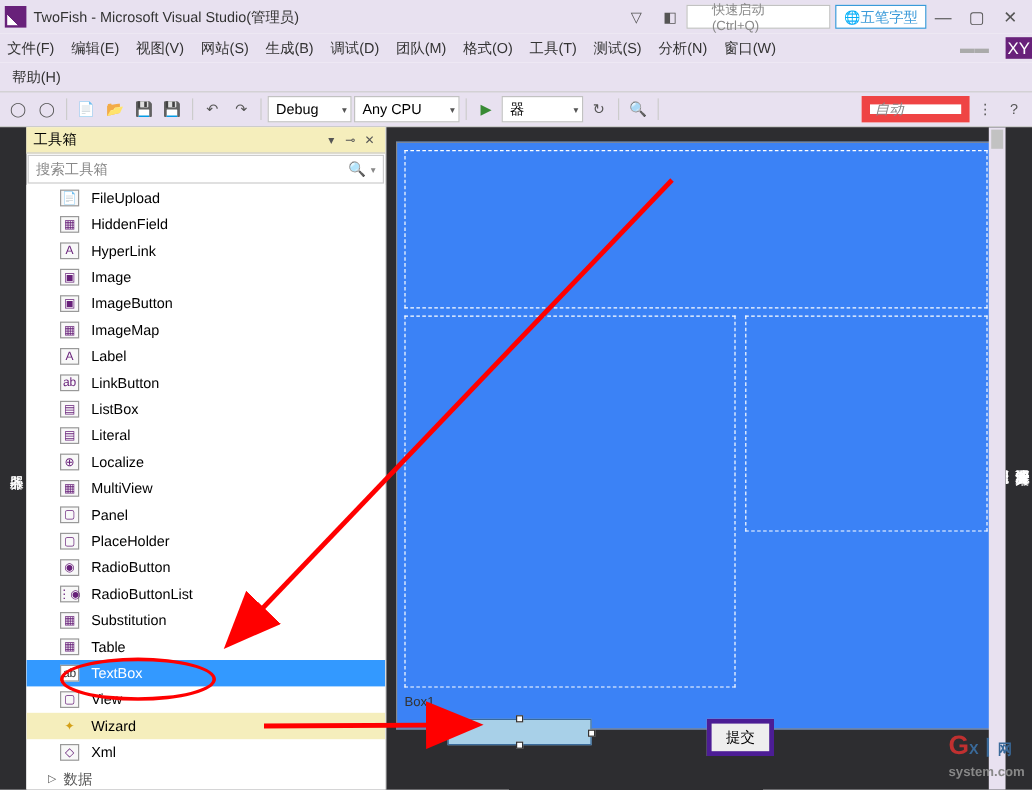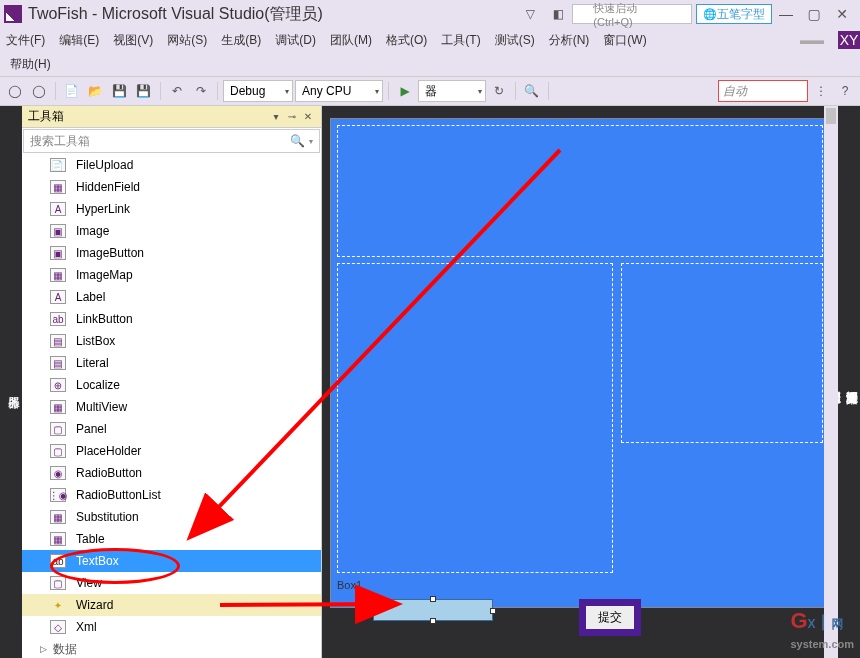--- a/index.html
+++ b/index.html
@@ -1,38 +1,38 @@
 <!DOCTYPE html>
 <html><head>
   <meta charset="utf-8">
   <style>
     * { margin: 0; padding: 0; box-sizing: border-box; font-family: "Microsoft YaHei", "Segoe UI", sans-serif; font-size: 12px; }
     body { width: 860px; height: 658px; background: #fff; overflow: hidden; position: relative; }
     
     .title-bar { height: 28px; background: #e8e1f0; display: flex; align-items: center; padding: 0 4px; color: #333; }
     .title-bar .vs-logo { width: 18px; height: 18px; background: #68217a; position: relative; margin-right: 6px; }
     .title-bar .vs-logo::before { content: ""; position: absolute; inset: 2px; background: linear-gradient(45deg, #fff 30%, transparent 30%); }
-    .title-bar .title-text { flex: 1; font-size: 16px; }
+    .title-bar .title-text { flex: 1; font-size: 12px; }
     .title-bar .icon-btn { width: 24px; height: 20px; display: flex; align-items: center; justify-content: center; margin: 0 2px; cursor: pointer; color: #555; }
     .quick-launch { border: 1px solid #c2c2c2; background: #fff; height: 20px; width: 120px; padding: 0 20px; color: #888; font-size: 11px; display: flex; align-items: center; }
     .ime-box { border: 1px solid #3a9ad9; background: #fff; height: 20px; padding: 0 6px; color: #3a9ad9; font-size: 11px; display: flex; align-items: center; margin-left: 4px; }
     .win-btn { width: 28px; height: 20px; display: flex; align-items: center; justify-content: center; color: #555; cursor: pointer; font-size: 14px; }
     .xy-badge { width: 22px; height: 18px; background: #68217a; color: #fff; display: flex; align-items: center; justify-content: center; font-size: 14px; margin-left: 6px; }
     
     .menu-bar { height: 24px; background: #e8e1f0; display: flex; align-items: center; padding: 0 0; gap: 2px; }
     .menu-item { padding: 2px 6px; color: #333; cursor: pointer; font-size: 12px; }
     .menu-bar-2 { height: 24px; background: #e8e1f0; display: flex; align-items: center; padding: 0 4px; }
     
     .toolbar { height: 30px; background: #e8e1f0; border-top: 1px solid #ccc; border-bottom: 1px solid #ccc; display: flex; align-items: center; padding: 0 4px; gap: 2px; }
     .tb-btn { width: 22px; height: 22px; display: flex; align-items: center; justify-content: center; cursor: pointer; color: #555; }
     .tb-sep { width: 1px; height: 18px; background: #ccc; margin: 0 3px; }
     .tb-combo { height: 22px; border: 1px solid #c2c2c2; background: #fff; padding: 0 14px 0 6px; display: flex; align-items: center; position: relative; cursor: pointer; }
     .tb-combo::after { content: "▾"; position: absolute; right: 3px; font-size: 8px; color: #555; }
     .play-btn { color: #388a34; }
-    .auto-box { border: 1px solid #ef4444; background: #fff; height: 22px; width: 90px; padding: 0 4px; display: flex; align-items: center; color: #888; font-style: italic; margin-left: auto; }
+    .auto-box { border: 7px solid #ef4444; background: #fff; height: 22px; width: 90px; padding: 0 4px; display: flex; align-items: center; color: #888; font-style: italic; margin-left: auto; }
     
     .main-area { display: flex; height: 554px; position: relative; }
     .left-strip { width: 22px; background: #2d2d30; color: #fff; writing-mode: vertical-rl; text-align: center; padding-top: 8px; font-size: 11px; }
     
     .toolbox-panel { width: 300px; display: flex; flex-direction: column; border-right: 1px solid #ccc; }
     .panel-header { height: 22px; background: #f5eebc; border-bottom: 1px solid #ccc; display: flex; align-items: center; padding: 0 6px; font-weight: normal; }
     .panel-header .title { flex: 1; }
     .panel-header .hbtn { width: 14px; height: 14px; display: flex; align-items: center; justify-content: center; margin-left: 2px; cursor: pointer; color: #555; font-size: 10px; }
     .search-box { height: 24px; border: 1px solid #ccc; margin: 1px; display: flex; align-items: center; padding: 0 6px; color: #888; }
     .search-box .mag { margin-left: auto; }
@@ -49,21 +49,21 @@
     
     .designer { flex: 1; background: #2d2d30; padding: 12px 8px 8px 8px; position: relative; overflow: hidden; }
     .canvas { background: #3b82f6; width: 100%; height: 490px; border: 1px solid #888; position: relative; }
     .dashed-region { position: absolute; border: 1px dashed #fff; }
     .r1 { left: 6px; top: 6px; right: 6px; height: 132px; }
     .r2 { left: 6px; top: 144px; width: 276px; height: 310px; }
     .r3 { left: 290px; top: 144px; right: 6px; height: 180px; }
     .label-box1 { position: absolute; left: 6px; top: 460px; font-size: 11px; color: #333; }
     .textbox-control { position: absolute; left: 42px; top: 480px; width: 120px; height: 22px; background: #a8d0e8; border: 1px solid #3a6a9a; }
     .textbox-handles { position: absolute; width: 6px; height: 6px; background: #fff; border: 1px solid #333; }
-    .submit-btn { position: absolute; left: 248px; top: 480px; background: #eee; border: 7px solid #4c1d95; padding: 3px 12px; font-size: 12px; }
+    .submit-btn { position: absolute; left: 258px; top: 480px; background: #eee; border: 4px solid #4c1d95; padding: 3px 12px; font-size: 12px; }
     .scroll-v { position: absolute; right: 0; top: 0; bottom: 0; width: 14px; background: #e8e1f0; }
     .scroll-v .thumb { position: absolute; left: 2px; right: 2px; top: 2px; height: 16px; background: #c2c2c2; }
     
     .right-strip { width: 22px; background: #2d2d30; color: #fff; writing-mode: vertical-rl; text-align: center; padding-top: 8px; font-size: 11px; }
     
     .annotation-svg { position: absolute; top: 0; left: 0; pointer-events: none; z-index: 100; }
     .oval { position: absolute; border: 3px solid #f00; border-radius: 50%; pointer-events: none; z-index: 101; }
     
     .watermark { position: absolute; right: 6px; bottom: 6px; font-size: 16px; color: #3a6a9a; font-weight: bold; z-index: 102; font-family: "Arial"; }
     .watermark .g { color: #c03030; font-size: 22px; }

